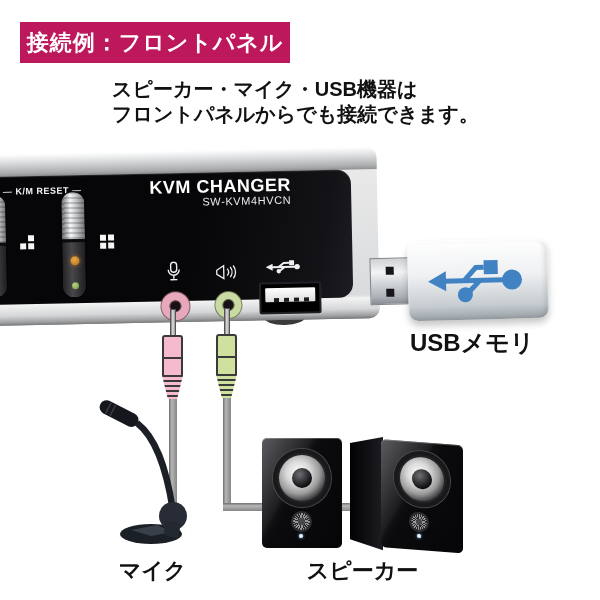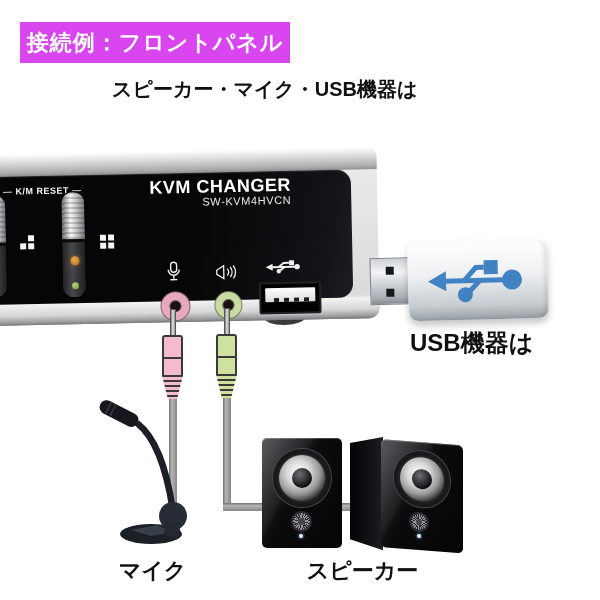--- a/index.html
+++ b/index.html
@@ -1,21 +1,21 @@
 <!DOCTYPE html>
 <html><head>
 <meta charset="utf-8">
 <style>
   html,body{margin:0;padding:0;}
   body{width:600px;height:600px;overflow:hidden;background:#ffffff;position:relative;
        font-family:"Liberation Sans","DejaVu Sans",sans-serif;}
   .abs{position:absolute;}
 
   
-  .header-badge{left:20px;top:22px;width:270px;height:41px;background:#d946ef;
+  .header-badge{left:20px;top:22px;width:270px;height:41px;background:#be185d;
     display:flex;align-items:center;justify-content:center;}
   .header-badge span{color:#fff;font-size:22px;font-weight:bold;letter-spacing:1px;}
   .description{left:112px;top:77px;color:#111;font-size:20px;font-weight:bold;line-height:25px;}
 
   
   .device{left:-10px;top:151px;width:388px;height:171px;transform:rotate(-1.2deg);}
   .device-foot{left:272px;top:160px;width:42px;height:16px;border-radius:50%;background:#3a3a3c;z-index:0;}
   .dev-body{left:0;top:0;width:388px;height:171px;z-index:1;border-radius:0 10px 10px 0;
     background:linear-gradient(180deg,#f5f5f5 0%,#cfd1d3 8%,#b9bbbd 12%,#e9e9e9 13%,#d9dbdd 86%,#f2f2f2 89%,#9da0a2 98%,#7c7f81 100%);}
   .dev-top{left:0;top:0;width:388px;height:22px;border-radius:0 10px 0 0;
@@ -142,20 +142,21 @@
   .spk-caption{left:300px;top:556px;width:125px;font-size:22px;text-align:center;}
 </style>
 </head>
 <body>
 
 <div class="abs header-badge">
   <span>接続例：フロントパネル</span>
 </div>
 <div class="abs description">
   <div>スピーカー・マイク・USB機器は</div>
+  <div>フロントパネルからでも接続できます。</div>
 </div>
 
 <div class="abs device">
   <div class="abs device-foot"></div>
   <div class="abs dev-body">
     <div class="abs dev-top"></div>
     <div class="abs dev-bottom"></div>
   </div>
   <div class="abs panel">
     <div class="abs km-reset">— K/M RESET —</div>
@@ -289,16 +290,16 @@
         <polyline points="38,30 50,17 58,17" fill="none" stroke-width="5"></polyline>
         <rect x="58" y="10" width="14" height="14" stroke="none"></rect>
         <polyline points="54,30 43,41" fill="none" stroke-width="5"></polyline>
         <circle cx="39" cy="44" r="7.5" stroke="none"></circle>
       </g>
     </svg>
   </div>
 </div>
 
 <div class="abs caption usb-caption">
-  <div>USB機器は</div>
+  <div>USBメモリ</div>
 </div>
 <div class="abs caption mic-caption">マイク</div>
 <div class="abs caption spk-caption">スピーカー</div>
 
 </body></html>

